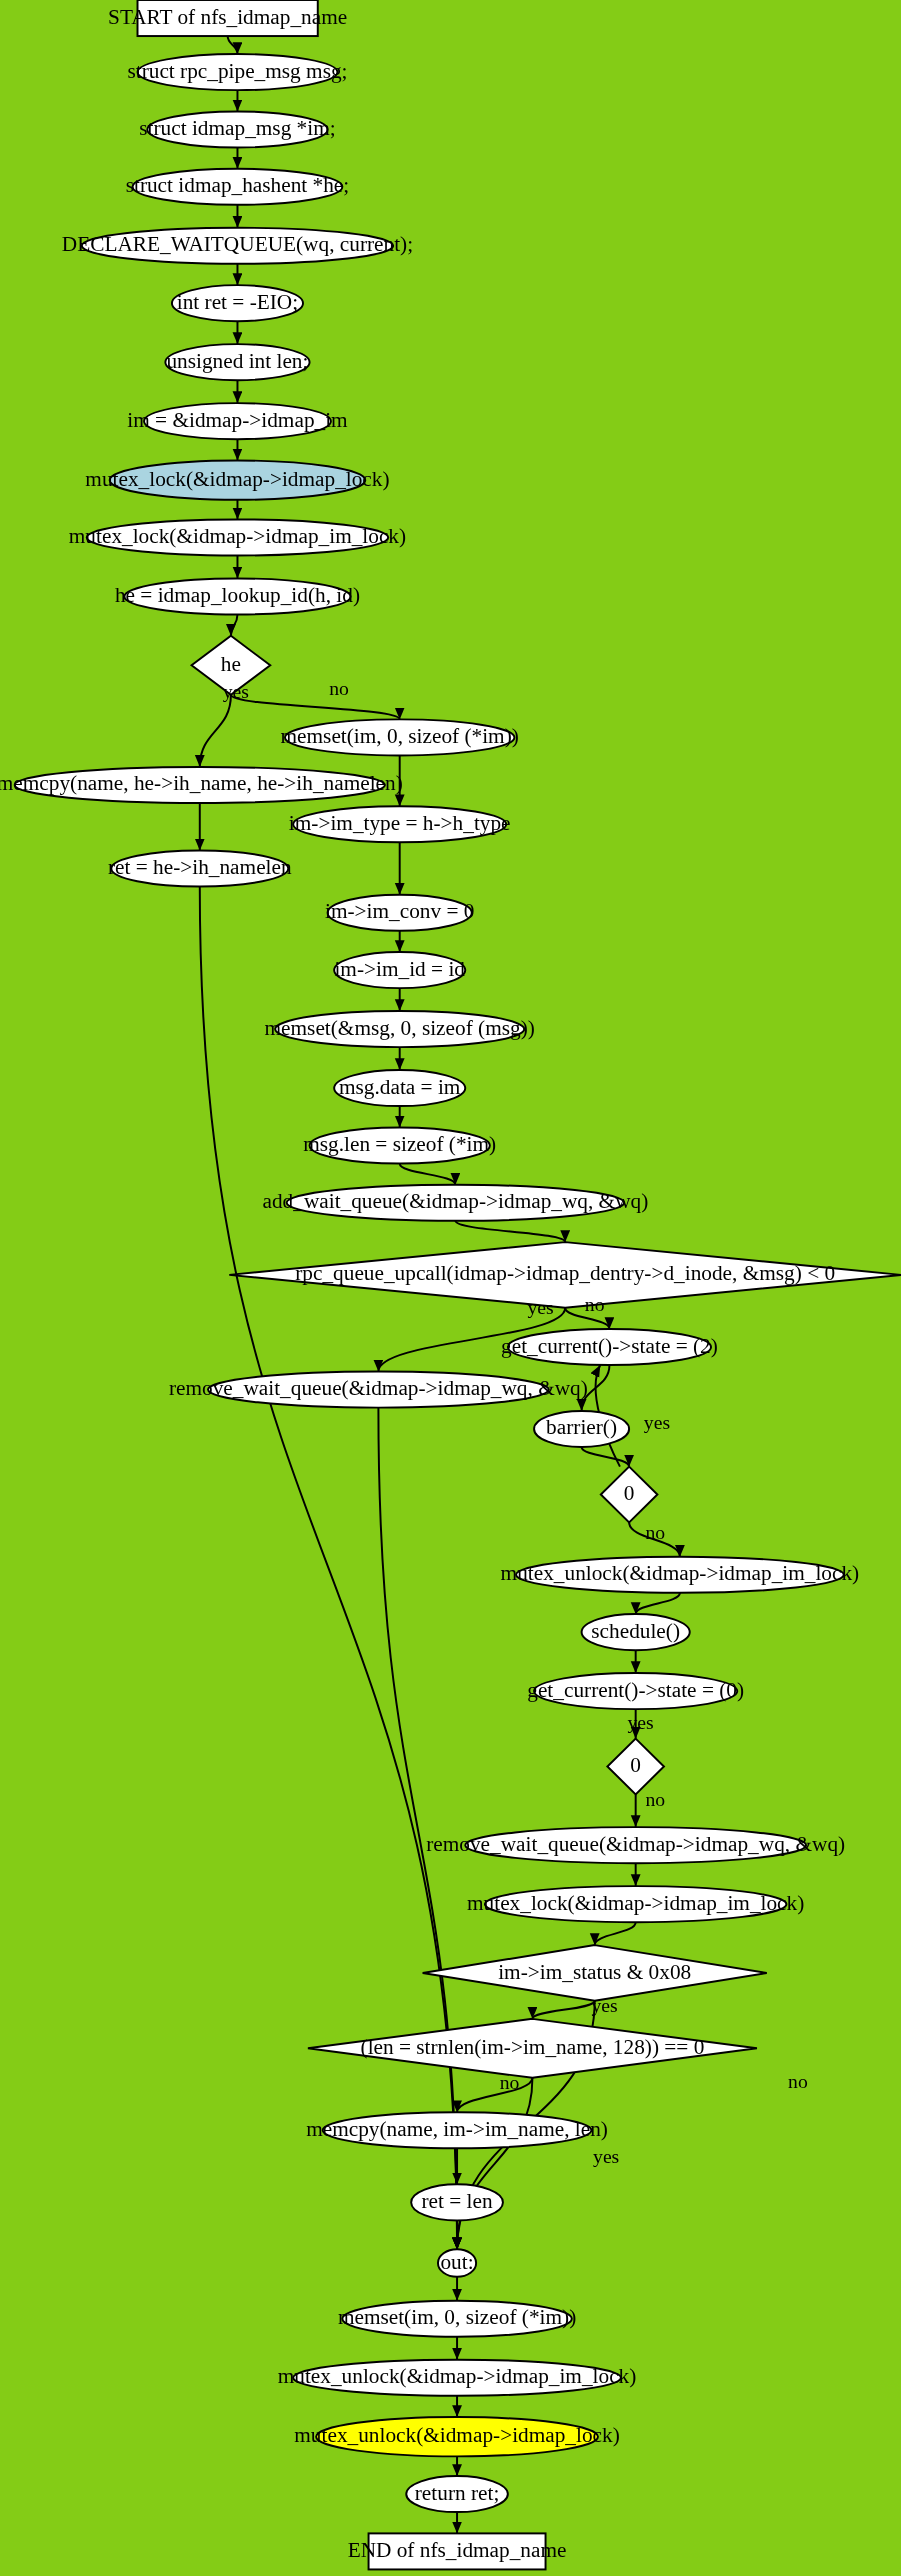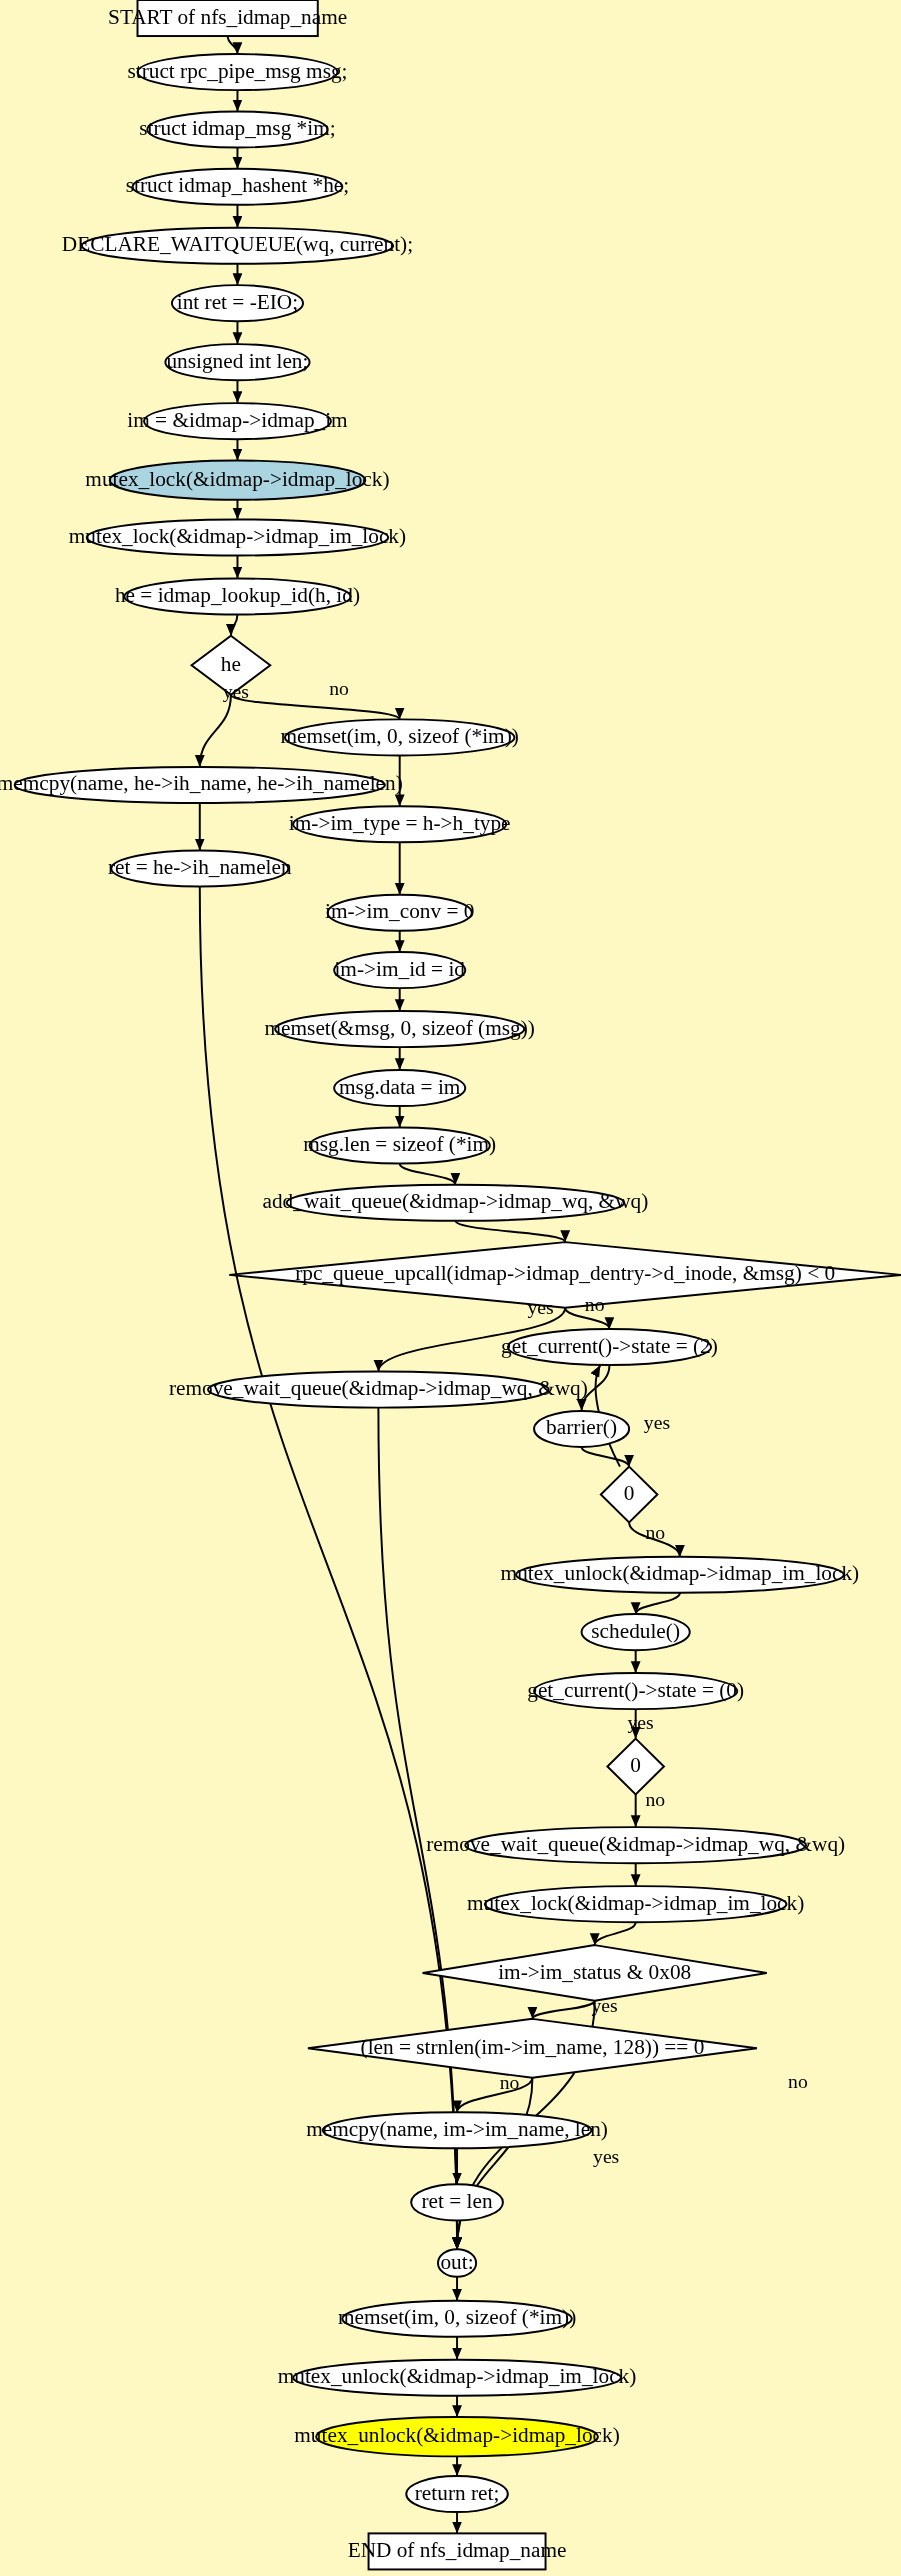--- a/index.html
+++ b/index.html
@@ -1,17 +1,17 @@
 <!DOCTYPE html>
 <html style="font-size:9px"><head>
 <meta charset="utf-8">
 <style>
   html,body{margin:0;padding:0;background:#ffffff;}
   body{font-family:"Liberation Serif", serif;}
-  #canvas{position:relative;width:901px;height:2576px;background:#fef9c3;}
+  #canvas{position:relative;width:901px;height:2576px;background:#84cc16;}
   svg{display:block;}
   text{font-family:"Liberation Serif", serif; fill:#000;}
   .nodelabel{font-size:13px; text-anchor:middle; dominant-baseline:middle;}
   .edgelabel{font-size:12px; text-anchor:start;}
   .shape{fill:#ffffff;stroke:#000000;stroke-width:1.2;}
   .shape.filled-blue{fill:#aad4e0;}
   .shape.filled-yellow{fill:#ffff00;}
   .edge{fill:none;stroke:#000000;stroke-width:1.2;}
 </style>
 </head>

